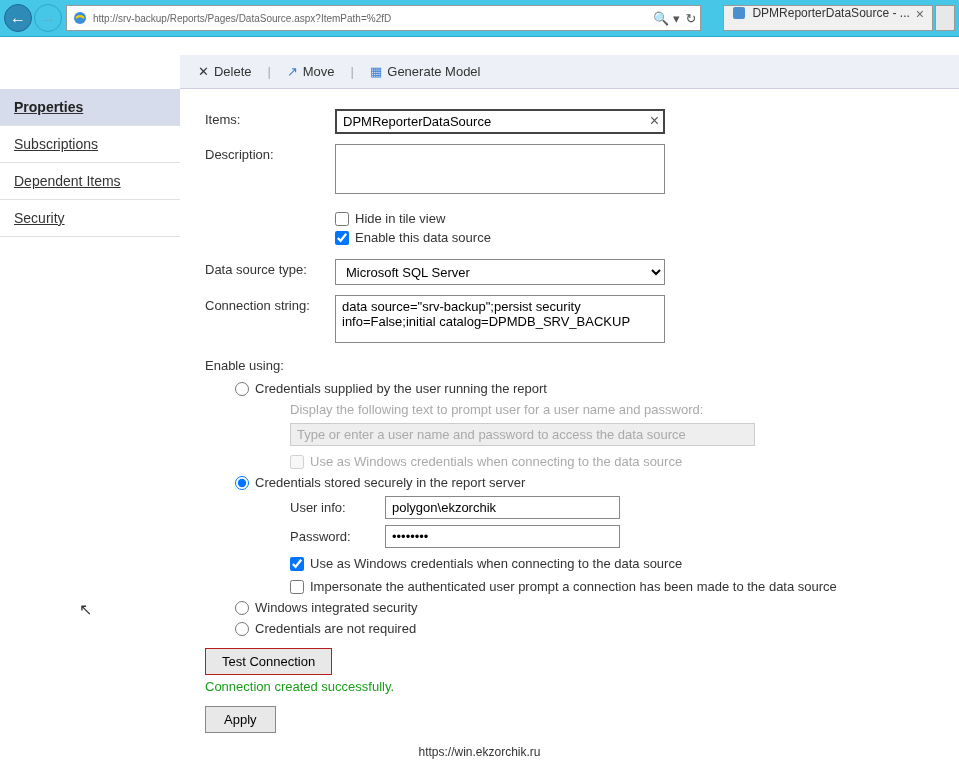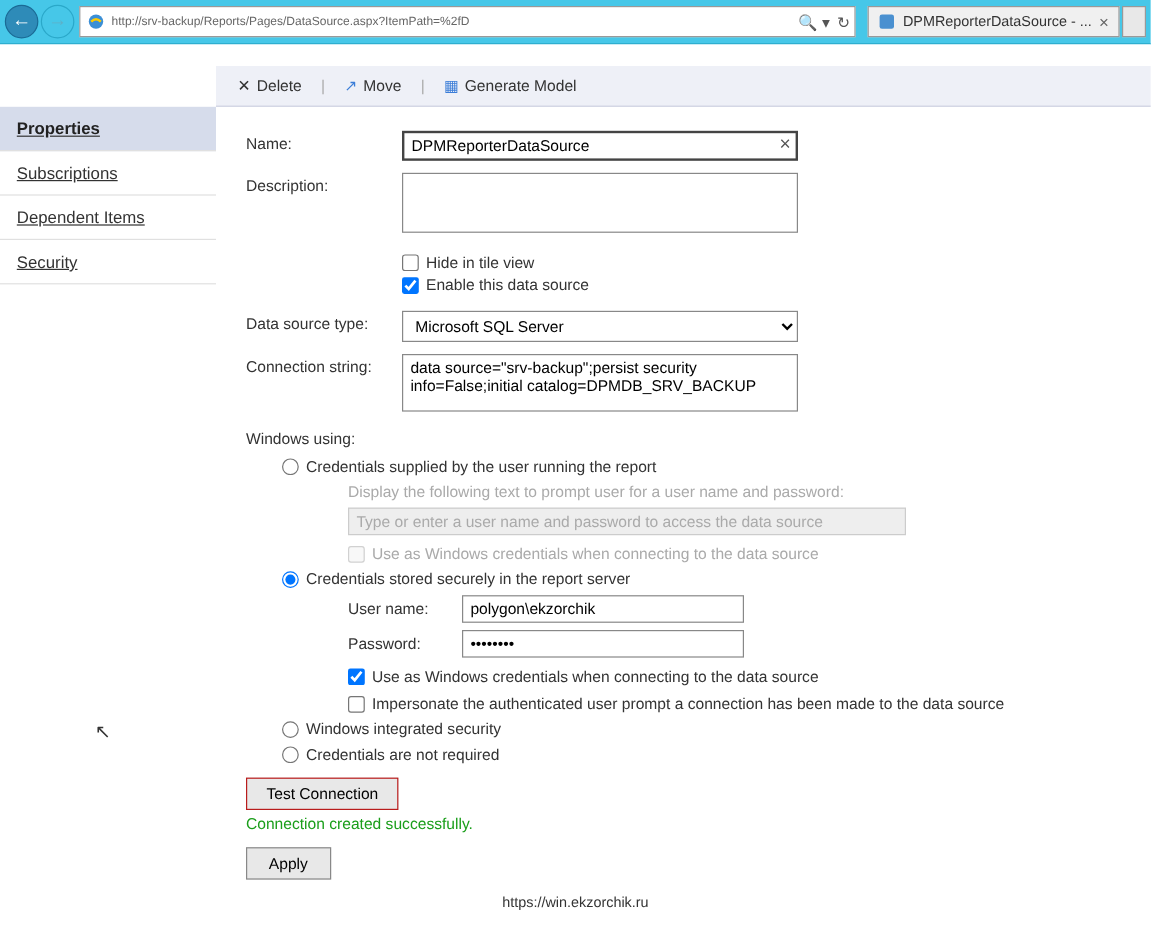--- a/index.html
+++ b/index.html
@@ -8,21 +8,21 @@
     
     .browser-chrome { background: #46c7e8; height: 37px; display: flex; align-items: center; padding: 2px 4px; border-bottom: 1px solid #2aa8c9; }
     .nav-buttons { display: flex; gap: 2px; }
     .nav-btn { width: 28px; height: 28px; border-radius: 50%; background: #2e8bb8; color: #fff; display: flex; align-items: center; justify-content: center; border: 1px solid #1a6a95; font-size: 16px; cursor: pointer; }
     .nav-btn.forward { background: #46c7e8; border: 1px solid #2aa8c9; color: #5eb0c8; }
     .url-bar { flex: 1; background: #fff; height: 26px; margin: 0 4px; display: flex; align-items: center; padding: 0 4px; border: 1px solid #999; }
     .ie-icon { width: 18px; height: 18px; margin-right: 4px; display: flex; align-items: center; justify-content: center; }
     .url-input { flex: 1; border: none; font-size: 10px; color: #666; outline: none; background: transparent; }
     .url-actions { display: flex; align-items: center; gap: 6px; color: #555; font-size: 13px; }
     .url-actions span { cursor: pointer; }
-    .browser-tab { background: #f0f0f0; height: 26px; border: 1px solid #999; display: flex; align-items: center; padding: 0 8px; gap: 6px; margin-left: 6px; min-width: 200px; }
+    .browser-tab { background: #f0f0f0; height: 26px; border: 1px solid #999; display: flex; align-items: flex-start; padding: 0 8px; gap: 6px; margin-left: 18px; min-width: 200px; }
     .tab-favicon { width: 14px; height: 14px; }
     .tab-text { flex: 1; font-size: 12px; color: #333; white-space: nowrap; overflow: hidden; }
     .tab-close { color: #666; cursor: pointer; font-size: 14px; }
     .browser-newtab { width: 20px; height: 26px; background: #e8e8e8; border: 1px solid #999; margin-left: 2px; }
     .page-header { background: #fff; height: 18px; }
     
     
     .toolbar { background: #eef0f7; border-bottom: 1px solid #ccd0e0; height: 34px; display: flex; align-items: center; padding: 0 10px; gap: 4px; margin-left: 180px; }
     .toolbar-btn { display: flex; align-items: center; gap: 5px; padding: 4px 8px; cursor: pointer; color: #333; font-size: 13px; }
     .toolbar-sep { color: #aaa; margin: 0 4px; }
@@ -133,21 +133,21 @@
   <div class="sidebar">
     <div class="sidebar-item active">Properties</div>
     <div class="sidebar-item">Subscriptions</div>
     <div class="sidebar-item">Dependent Items</div>
     <div class="sidebar-item">Security</div>
   </div>
 
   <div class="main">
 
     <div class="form-row">
-      <div class="form-label">Name:</div>
+      <div class="form-label">Items:</div>
       <div class="form-control clear-x">
         <input class="text-input name" value="DPMReporterDataSource" style="">
       </div>
     </div>
 
     <div class="form-row">
       <div class="form-label">Description:</div>
       <div class="form-control">
         <textarea class="text-input" style=""></textarea>
       </div>
@@ -176,21 +176,21 @@
       </div>
     </div>
 
     <div class="form-row">
       <div class="form-label">Connection string:</div>
       <div class="form-control">
         <textarea class="text-input conn" style="">data source="srv-backup";persist security info=False;initial catalog=DPMDB_SRV_BACKUP</textarea>
       </div>
     </div>
 
-    <div class="section-label">Windows using:</div>
+    <div class="section-label">Enable using:</div>
 
     <div class="radio-block">
       <div class="radio-row">
         <input type="radio" name="connect" style="">
         <span>Credentials supplied by the user running the report</span>
       </div>
       <div class="indent disabled" style="margin-bottom:6px;">
         <div style="margin-bottom:6px;">Display the following text to prompt user for a user name and password:</div>
         <input class="prompt-input" disabled="" value="Type or enter a user name and password to access the data source" style="">
         <div class="checkbox-row" style="margin-top:8px;">
@@ -199,21 +199,21 @@
         </div>
       </div>
     </div>
 
     <div class="radio-block">
       <div class="radio-row">
         <input type="radio" name="connect" checked="" style="">
         <span>Credentials stored securely in the report server</span>
       </div>
       <div class="cred-row">
-        <span class="cred-label">User name:</span>
+        <span class="cred-label">User info:</span>
         <input class="cred-input" value="polygon\ekzorchik" style="">
       </div>
       <div class="cred-row">
         <span class="cred-label">Password:</span>
         <input class="cred-input" value="••••••••" style="">
       </div>
       <div class="checkbox-row cred-check">
         <input type="checkbox" checked="" style="">
         <span>Use as Windows credentials when connecting to the data source</span>
       </div>

